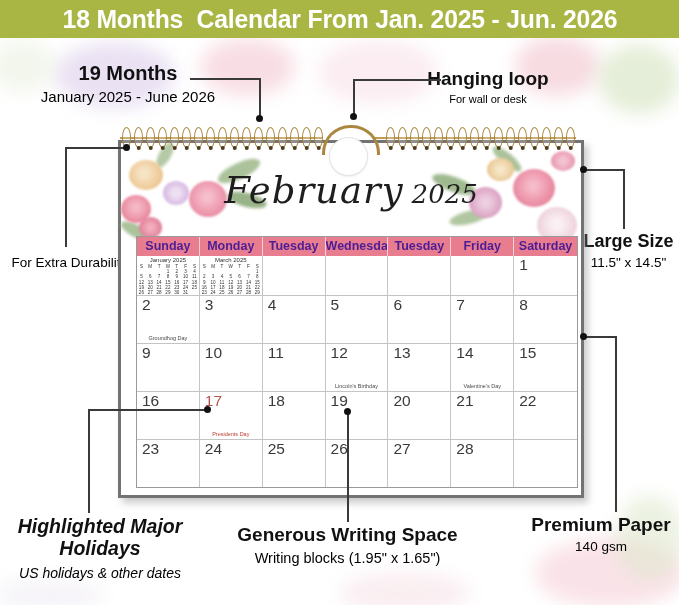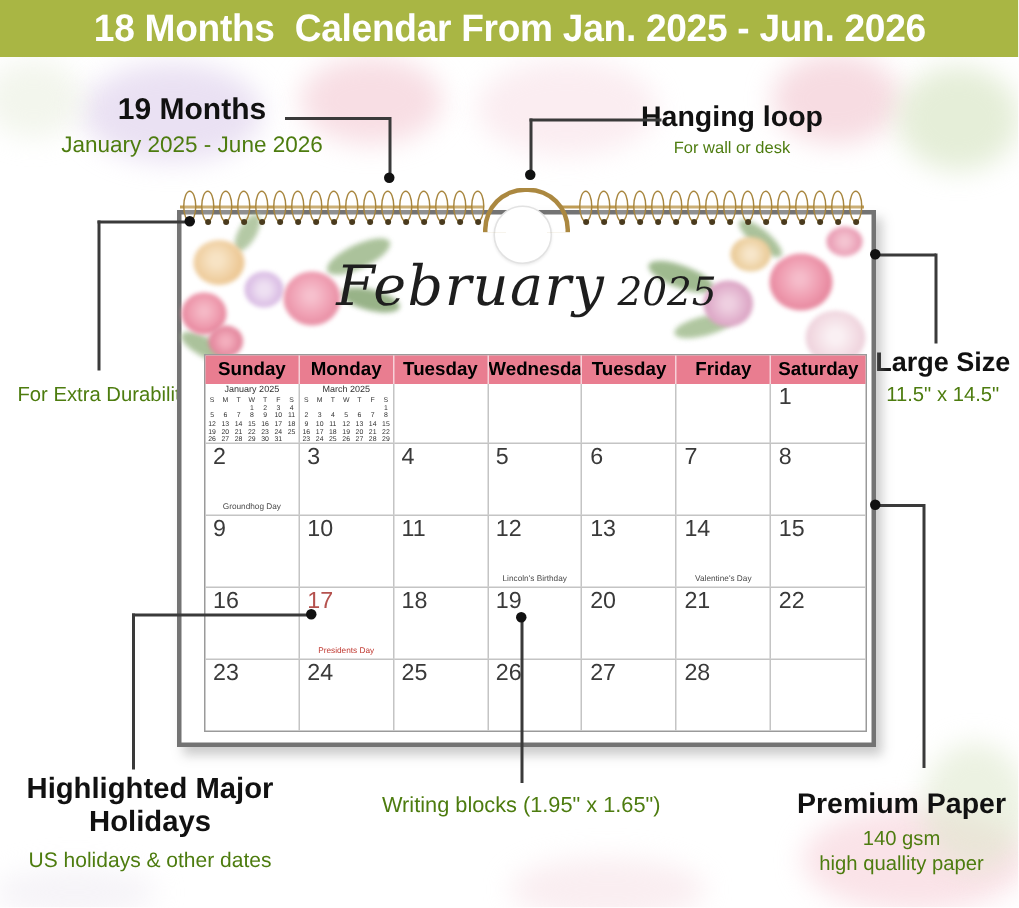--- a/index.html
+++ b/index.html
@@ -11,28 +11,28 @@
           text-align:center;overflow:hidden;}
   .banner span{display:inline-block;color:#fff;font-weight:bold;font-size:25.5px;
                letter-spacing:-0.2px;transform:scaleX(0.97);white-space:pre;}
 
   
   .blob{position:absolute;border-radius:50%;filter:blur(9px);pointer-events:none;}
 
   
   .ann{position:absolute;text-align:center;}
   .ann .t{font-weight:bold;color:#111;line-height:1.12;}
-  .ann .s{color:#4d7c0f;margin-top:4px;line-height:1.25;}
+  .ann .s{color:#000000;margin-top:4px;line-height:1.25;}
   .ann-months{left:28px;top:62px;width:200px;}  .ann-months .t{font-size:20px;} .ann-months .s{font-size:15px;}
   .ann-hanging{left:408px;top:68px;width:160px;} .ann-hanging .t{font-size:19px;} .ann-hanging .s{font-size:11px;}
   .ann-wire{left:0px;top:248px;width:132px;}     .ann-wire .t{font-size:19px;}    .ann-wire .s{font-size:13.5px;margin-top:7px;}
   .ann-size{left:578px;top:231px;width:101px;}   .ann-size .t{font-size:18px;}    .ann-size .s{font-size:13.5px;}
-  .ann-holiday{left:6px;top:516px;width:188px;}  .ann-holiday .t{font-size:19.5px;} .ann-holiday .s{font-size:14px;margin-top:5px;}
+  .ann-holiday{left:6px;top:516px;width:188px;font-style:italic;}  .ann-holiday .t{font-size:19.5px;} .ann-holiday .s{font-size:14px;margin-top:5px;}
   .ann-writing{left:225px;top:524px;width:245px;} .ann-writing .t{font-size:19px;} .ann-writing .s{font-size:14.5px;}
-  .ann-paper{left:523px;top:514px;width:156px;margin-top:12px;}  .ann-paper .t{font-size:19px;}   .ann-paper .s{font-size:13.5px;}
+  .ann-paper{left:523px;top:514px;width:156px;}  .ann-paper .t{font-size:19px;}   .ann-paper .s{font-size:13.5px;}
 
   
   .lline{position:absolute;background:#3a3a3a;z-index:40;}
   .ldot{position:absolute;width:7px;height:7px;background:#111;border-radius:50%;z-index:41;}
   .l1h{left:190px;top:78px;width:70px;height:1.5px;} .l1v{left:259px;top:78px;width:1.5px;height:40px;}
   .l2h{left:353px;top:79px;width:88px;height:1.5px;} .l2v{left:353px;top:79px;width:1.5px;height:37px;}
   .l3h{left:65px;top:147px;width:62px;height:1.5px;} .l3v{left:65px;top:147px;width:1.5px;height:100px;}
   .l4h{left:583px;top:169px;width:41px;height:1.5px;} .l4v{left:623px;top:169px;width:1.5px;height:60px;}
   .l5h{left:88px;top:409px;width:120px;height:1.5px;} .l5v{left:88px;top:409px;width:1.5px;height:104px;}
   .l6v{left:347px;top:411px;width:1.5px;height:111px;}
@@ -61,21 +61,21 @@
   .wire-loop:after{content:"";position:absolute;bottom:-3px;left:50%;transform:translateX(-50%);
              width:4.5px;height:4.5px;background:#4a3b1e;border-radius:50%;}
   .hang-hole{position:absolute;left:211px;top:13px;width:37px;height:37px;border-radius:50%;
              background:#fff;border:1px solid #e2e2e2;box-shadow:0 1px 2px rgba(0,0,0,.08);}
   .hang-arc{position:absolute;left:204px;top:1px;width:52px;height:27px;border:3px solid #ab8840;
             border-bottom:none;border-radius:28px 28px 0 0;}
 
   
   .grid{position:absolute;left:15px;top:93px;width:440px;border:1px solid #9a9a9a;z-index:6;background:#fff;}
   .dow-row,.week-row{display:grid;grid-template-columns:repeat(7,1fr);}
-  .dow{height:19px;line-height:19px;text-align:center;color:#000000;font-weight:bold;font-size:12.5px;
+  .dow{height:19px;line-height:19px;text-align:center;color:#4c1d95;font-weight:bold;font-size:12.5px;
        border-right:1px solid rgba(255,255,255,.65);overflow:hidden;}
   .dow:last-child{border-right:none;}
   .cell{position:relative;border-right:1px solid #c4c4c4;border-top:1px solid #c4c4c4;overflow:hidden;}
   .cell:last-child{border-right:none;}
   .week-row.first .cell{height:39px;border-top:none;}
   .week-row .cell{height:47px;}
   .daynum{position:absolute;left:5px;top:0px;font-size:15.5px;color:#3a3a3a;}
   .daynum.red{color:#b5524e;}
   .holiday{position:absolute;bottom:2px;left:0;width:100%;text-align:center;font-size:5.5px;color:#4a4a4a;}
   .holiday.red{color:#c03a32;}
@@ -444,21 +444,21 @@
   </div>
   <div class="ann ann-size">
     <div class="t">Large Size</div>
     <div class="s">11.5" x 14.5"</div>
   </div>
   <div class="ann ann-holiday">
     <div class="t">Highlighted Major Holidays</div>
     <div class="s">US holidays &amp; other dates</div>
   </div>
   <div class="ann ann-writing">
+    <div class="t">Generous Writing Space</div>
     <div class="s">Writing blocks (1.95" x 1.65")</div>
   </div>
   <div class="ann ann-paper">
     <div class="t">Premium Paper</div>
     <div class="s">140 gsm</div>
-    <div class="s" style="margin-top:0;">high quallity paper</div>
   </div>
 
 </div>
 
 </body></html>

